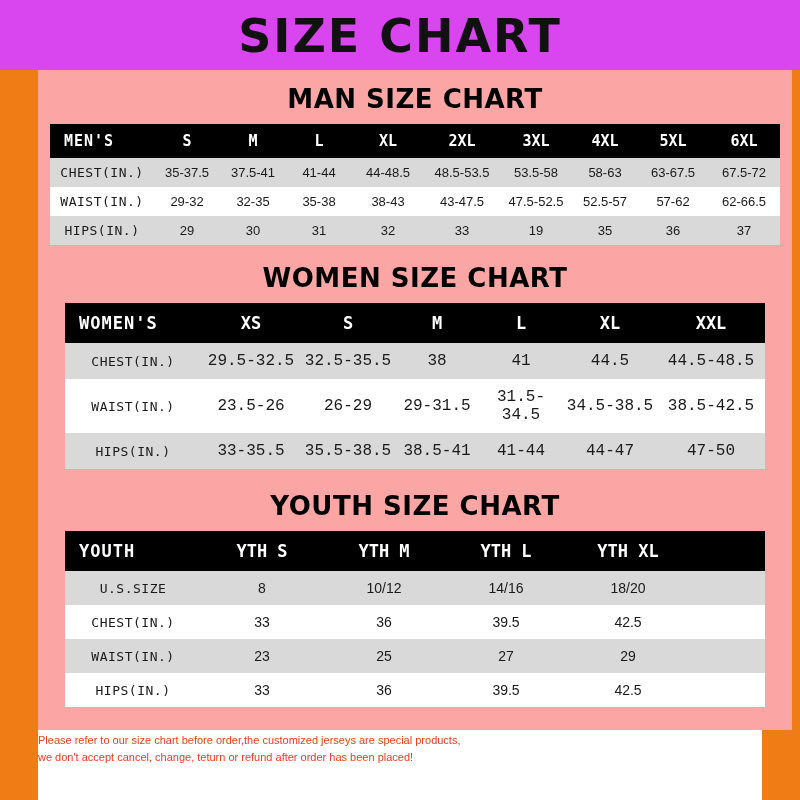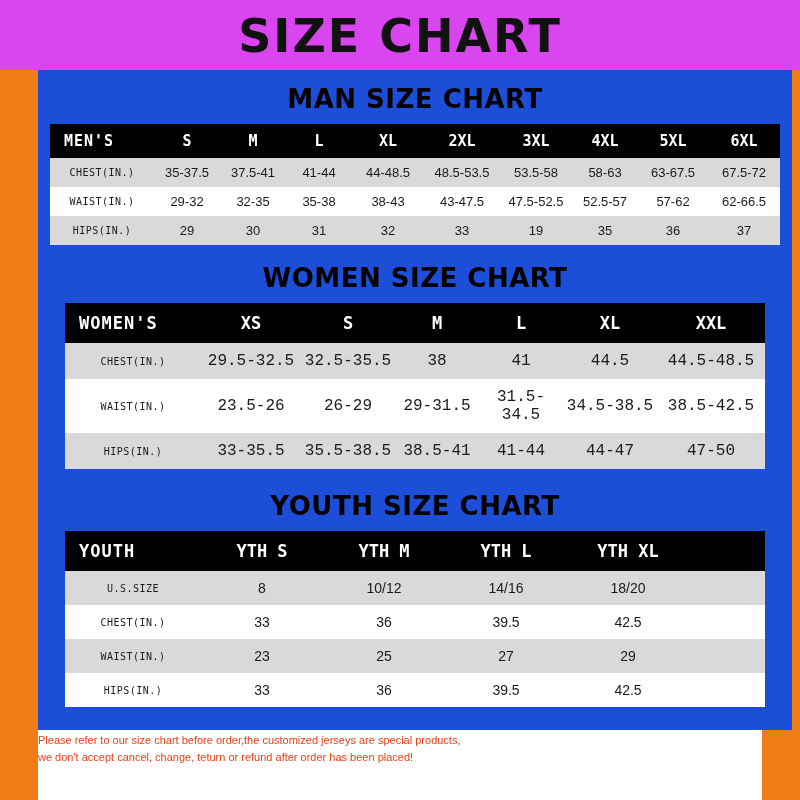--- a/index.html
+++ b/index.html
@@ -49,21 +49,21 @@
     line-height: 1;
     margin-top: 2px;
   }
 
   .content {
     position: absolute;
     top: 70px;
     left: 38px;
     width: 754px;
     height: 660px;
-    background: #1d4ed8;
+    background: #fca5a5;
   }
 
   .section-title {
     text-align: center;
     font-family: "DejaVu Sans", sans-serif;
     font-weight: bold;
     color: #000000;
     letter-spacing: 0.5px;
   }
   .section-title.man { font-size: 26px; margin-top: 14px; }
@@ -94,21 +94,21 @@
   }
   table.size-table td {
     text-align: center;
     font-family: "Liberation Sans", sans-serif;
     font-size: 13px;
     color: #1a1a1a;
     padding: 7px 1px;
   }
   table.size-table td.first {
     font-family: "DejaVu Sans Mono", monospace;
-    font-size: 10px;
+    font-size: 13px;
     letter-spacing: 0.5px;
     text-align: center;
   }
   table.size-table tr.band td {
     background: #d9d9d9;
   }
   table.size-table tr.plain td {
     background: #ffffff;
   }
 

